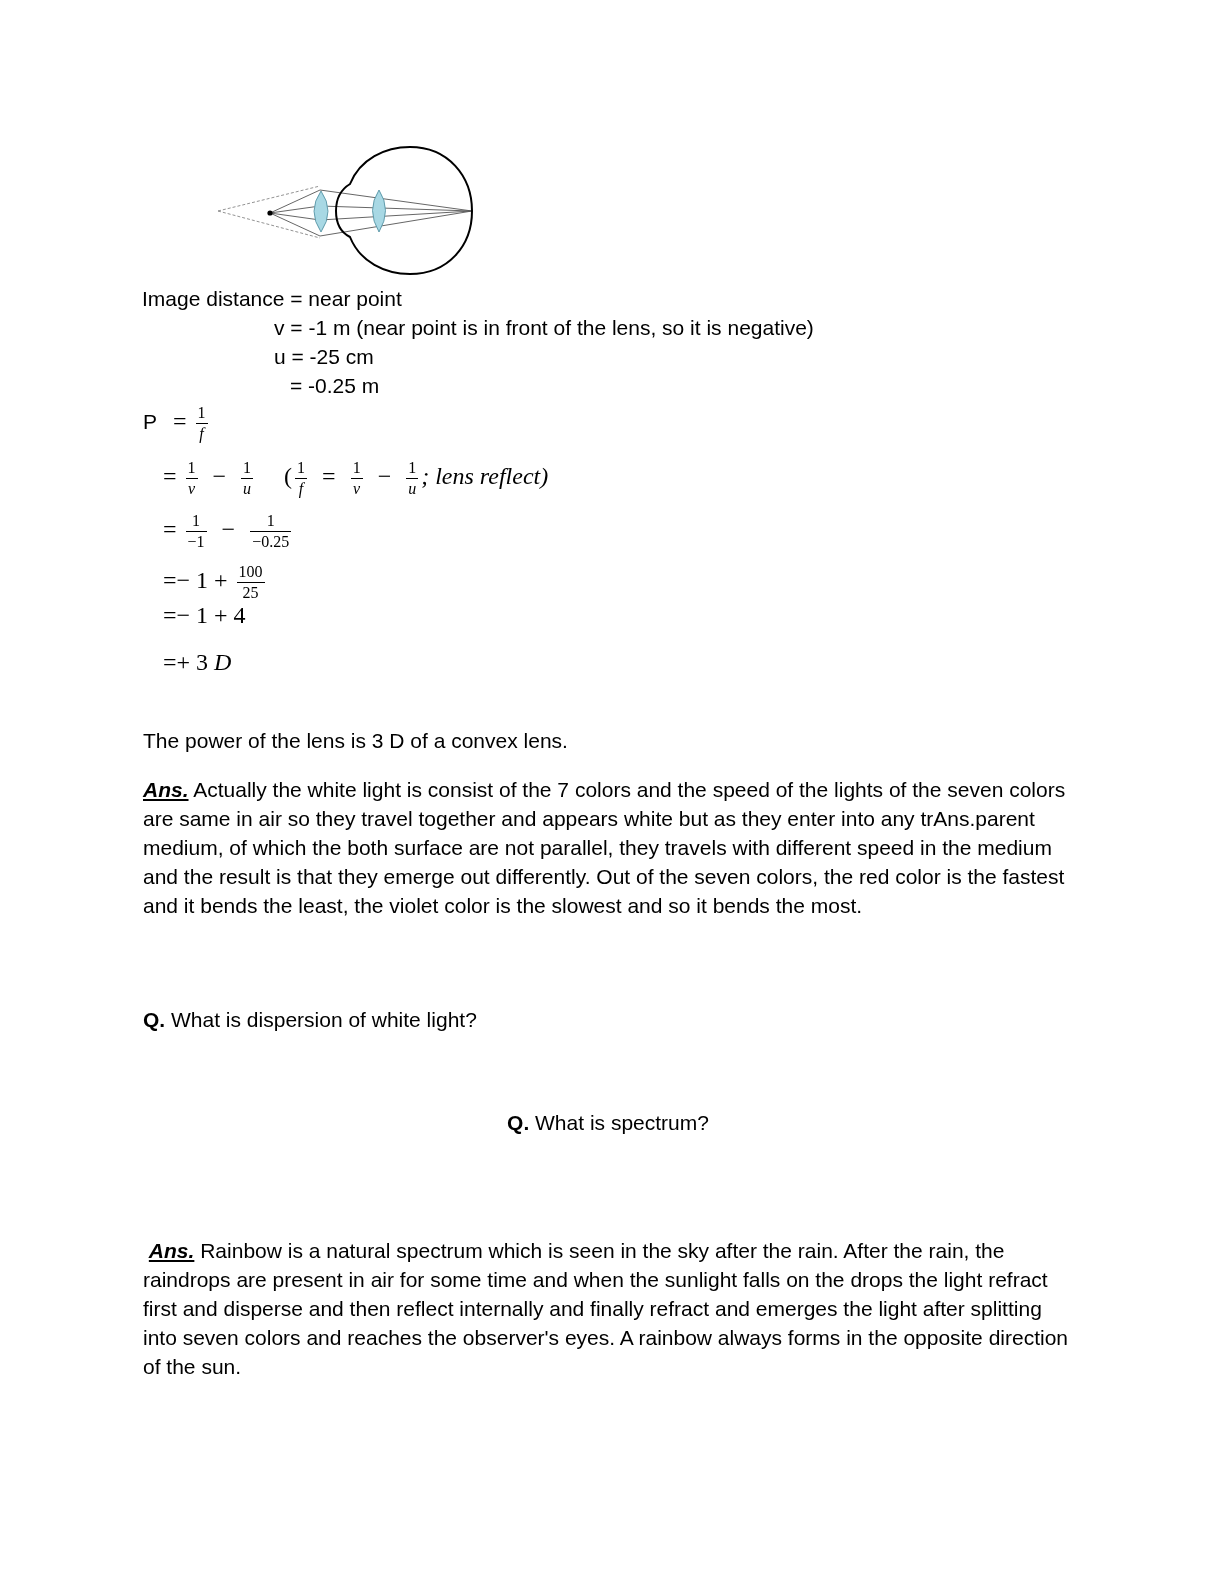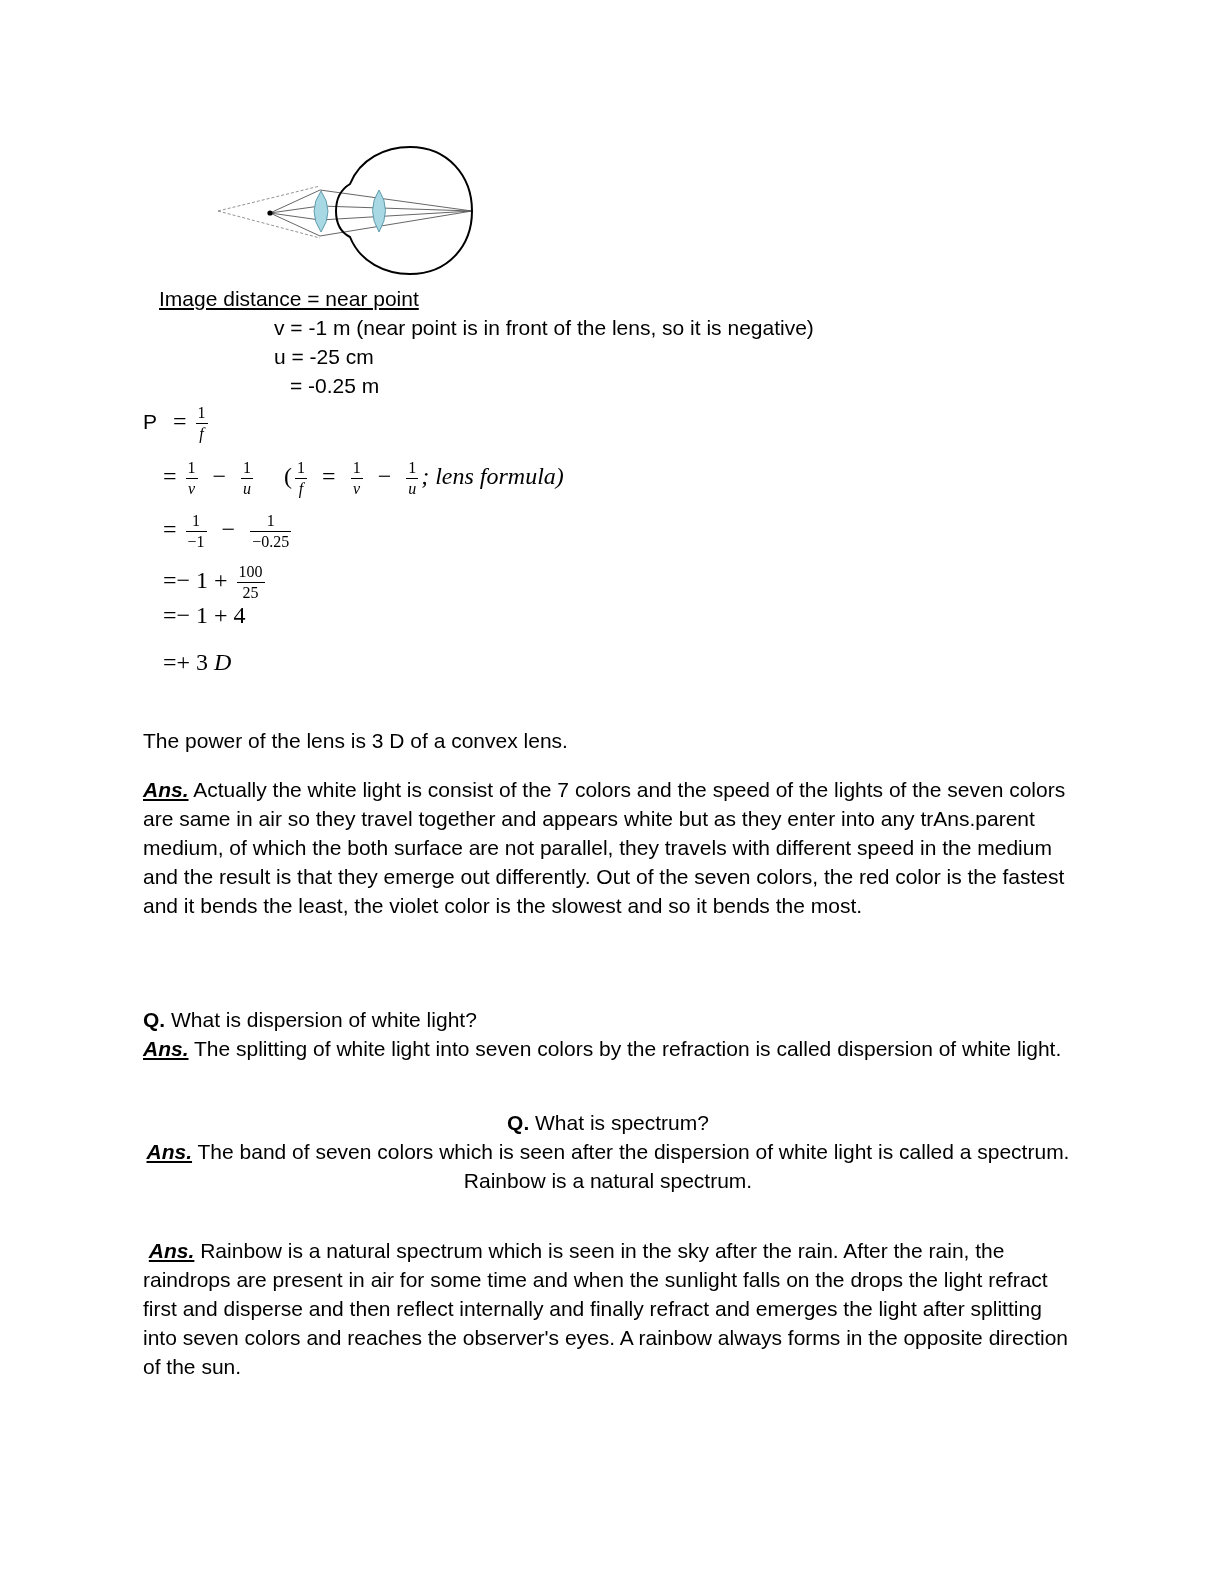--- a/index.html
+++ b/index.html
@@ -41,21 +41,21 @@
 
   <circle cx="60" cy="69" r="2.6" fill="#000"></circle>
 
   <path d="M111,47 Q125,67 111,88 Q97,67 111,47 Z" fill="#a8d8e4" stroke="#4a8a9c" stroke-width="0.8"></path>
 
   <path d="M140,40 C150,15 175,3 200,3 C238,3 262,32 262,67 C262,102 238,130 200,130 C175,130 150,118 140,93 C130,88 126,78 126,67 C126,56 130,46 140,40 Z" fill="none" stroke="#000" stroke-width="2"></path>
 
   <path d="M169,46 Q182,66 169,88 Q156,66 169,46 Z" fill="#a8d8e4" stroke="#4a8a9c" stroke-width="0.8"></path>
 </svg>
 
-<div class="abs sans" style="left:159px; top:287px;text-decoration:underline;">Image distance = near point</div>
+<div class="abs sans" style="left:142px; top:287px;">Image distance = near point</div>
 <div class="abs sans" style="left:274px; top:316px;">v = -1 m (near point is in front of the lens, so it is negative)</div>
 <div class="abs sans" style="left:274px; top:345px;">u = -25 cm</div>
 <div class="abs sans" style="left:290px; top:374px;">= -0.25 m</div>
 
 <div class="abs math" style="left:143px; top:403px;">
   <span class="sans">P</span>
   <span style="margin-left:10px;">=</span>
   <span class="frac">
     <span class="num">1</span>
     <span class="den">f</span>
@@ -79,21 +79,21 @@
   </span>
   <span style="margin:0 6px;">=</span>
   <span class="frac">
     <span class="num">1</span>
     <span class="den">v</span>
   </span>
   <span style="margin:0 6px;">−</span>
   <span class="frac">
     <span class="num">1</span>
     <span class="den">u</span>
-  </span><span class="it">; lens formula)</span>
+  </span><span class="it">; lens reflect)</span>
 </div>
 
 <div class="abs math" style="left:163px; top:511px;">
   <span>=</span>
   <span class="frac">
     <span class="num">1</span>
     <span class="den up">−1</span>
   </span>
   <span style="margin:0 6px;">−</span>
   <span class="frac">
@@ -117,23 +117,21 @@
 </div>
 
 <div class="abs sans" style="left:143px; top:718px;margin-top:11px;">The power of the lens is 3 D of a convex lens.</div>
 
 <div class="qa" style="top:775px;">
   <p><span class="alabel">Ans.</span><span> Actually the white light is consist of the 7 colors and the speed of the lights of the seven colors are same in air so they travel together and appears white but as they enter into any trAns.parent medium, of which the both surface are not parallel, they travels with different speed in the medium and the result is that they emerge out differently. Out of the seven colors, the red color is the fastest and it bends the least, the violet color is the slowest and so it bends the most.</span></p>
 </div>
 
 <div class="qa" style="top:1005px;">
   <p><span class="qlabel">Q.</span><span> What is dispersion of white light?</span></p>
-  <p><span class="alabel">Ans.</span><span> The splitting of white light into seven colors by the refraction is called dispersion of white light.</span></p>
 </div>
 
 <div class="qa" style="top:1108px;text-align:center;">
   <p><span class="qlabel">Q.</span><span> What is spectrum?</span></p>
-  <p><span class="alabel">Ans.</span><span> The band of seven colors which is seen after the dispersion of white light is called a spectrum. Rainbow is a natural spectrum.</span></p>
 </div>
 
 <div class="qa" style="top:1236px;">
   <p>&nbsp;<span class="alabel">Ans.</span><span> Rainbow is a natural spectrum which is seen in the sky after the rain. After the rain, the raindrops are present in air for some time and when the sunlight falls on the drops the light refract first and disperse and then reflect internally and finally refract and emerges the light after splitting into seven colors and reaches the observer's eyes. A rainbow always forms in the opposite direction of the sun.</span></p>
 </div>
 
 </body></html>

